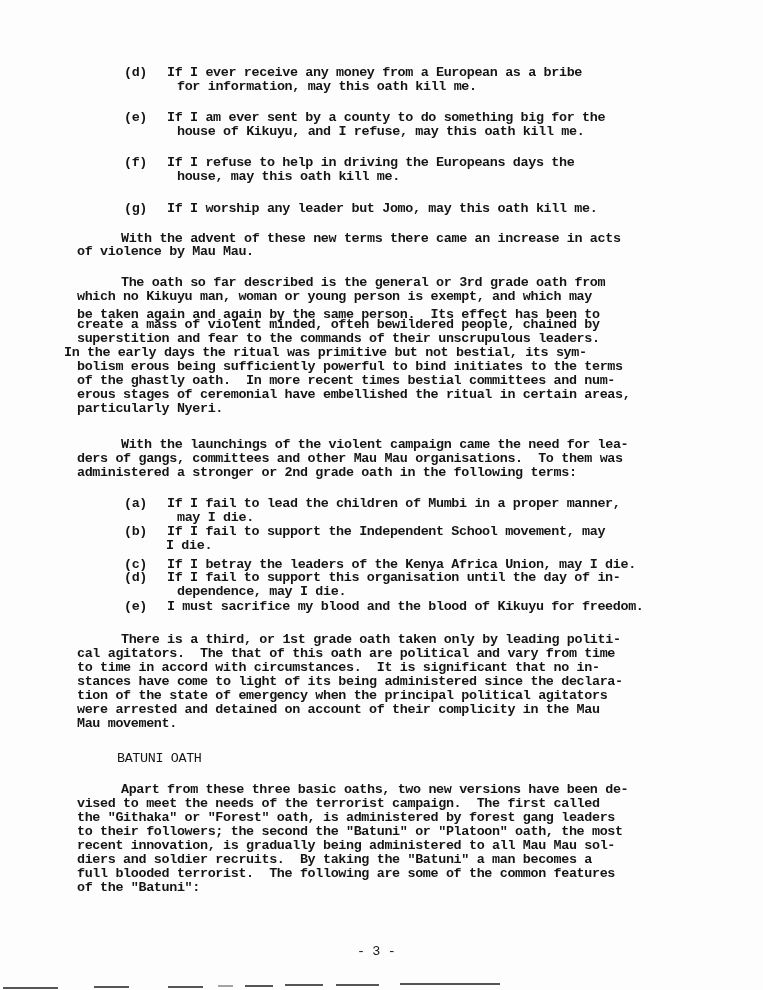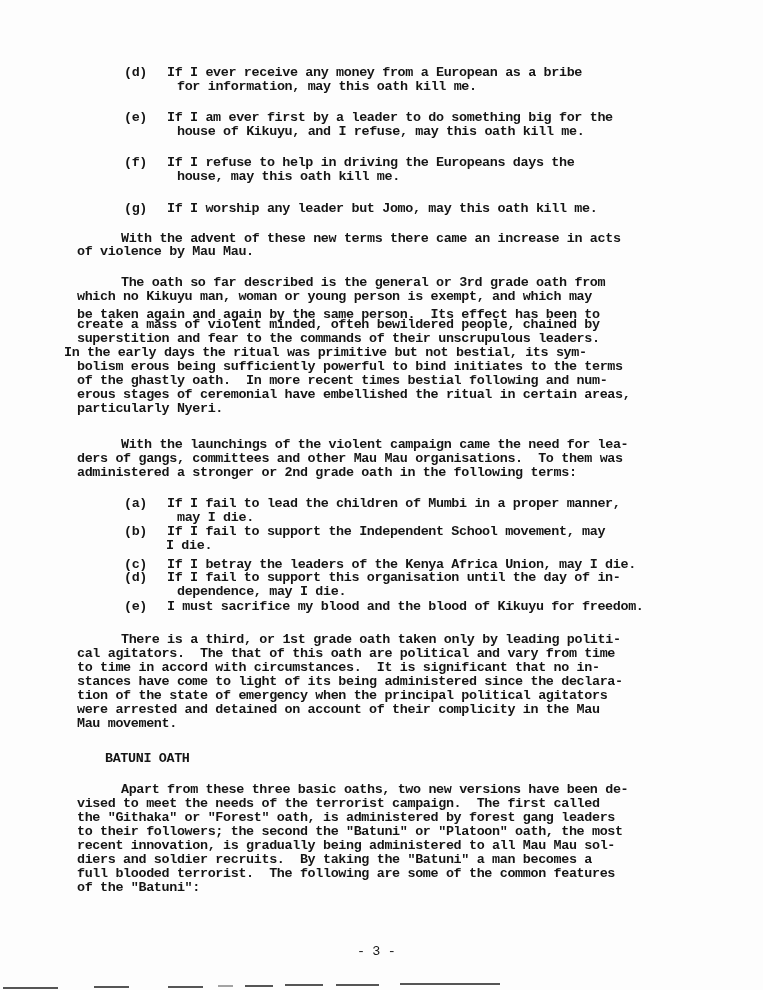--- a/index.html
+++ b/index.html
@@ -16,21 +16,21 @@
 <body>
 
 <div class="page">
 
   <div>
     <div class="line" style="left:124px;top:66px">(d)</div>
     <div class="line" style="left:167px;top:66px">If I ever receive any money from a European as a bribe</div>
     <div class="line" style="left:177px;top:80px">for information, may this oath kill me.</div>
 
     <div class="line" style="left:124px;top:111px">(e)</div>
-    <div class="line" style="left:167px;top:111px">If I am ever first by a leader to do something big for the</div>
+    <div class="line" style="left:167px;top:111px">If I am ever sent by a county to do something big for the</div>
     <div class="line" style="left:177px;top:125px">house of Kikuyu, and I refuse, may this oath kill me.</div>
 
     <div class="line" style="left:124px;top:156px">(f)</div>
     <div class="line" style="left:167px;top:156px">If I refuse to help in driving the Europeans days the</div>
     <div class="line" style="left:177px;top:170px">house, may this oath kill me.</div>
 
     <div class="line" style="left:124px;top:202px">(g)</div>
     <div class="line" style="left:167px;top:202px">If I worship any leader but Jomo, may this oath kill me.</div>
   </div>
 
@@ -40,21 +40,21 @@
   </div>
 
   <div>
     <div class="line" style="left:121px;top:276px">The oath so far described is the general or 3rd grade oath from</div>
     <div class="line" style="left:77px;top:290px">which no Kikuyu man, woman or young person is exempt, and which may</div>
     <div class="line" style="left:77px;top:308px">be taken again and again by the same person.  Its effect has been to</div>
     <div class="line" style="left:77px;top:318px">create a mass of violent minded, often bewildered people, chained by</div>
     <div class="line" style="left:77px;top:332px">superstition and fear to the commands of their unscrupulous leaders.</div>
     <div class="line" style="left:64px;top:346px">In the early days the ritual was primitive but not bestial, its sym-</div>
     <div class="line" style="left:77px;top:360px">bolism erous being sufficiently powerful to bind initiates to the terms</div>
-    <div class="line" style="left:77px;top:374px">of the ghastly oath.  In more recent times bestial following and num-</div>
+    <div class="line" style="left:77px;top:374px">of the ghastly oath.  In more recent times bestial committees and num-</div>
     <div class="line" style="left:77px;top:388px">erous stages of ceremonial have embellished the ritual in certain areas,</div>
     <div class="line" style="left:77px;top:402px">particularly Nyeri.</div>
   </div>
 
   <div>
     <div class="line" style="left:121px;top:438px">With the launchings of the violent campaign came the need for lea-</div>
     <div class="line" style="left:77px;top:452px">ders of gangs, committees and other Mau Mau organisations.  To them was</div>
     <div class="line" style="left:77px;top:466px">administered a stronger or 2nd grade oath in the following terms:</div>
   </div>
 
@@ -81,21 +81,21 @@
   <div>
     <div class="line" style="left:121px;top:633px">There is a third, or 1st grade oath taken only by leading politi-</div>
     <div class="line" style="left:77px;top:647px">cal agitators.  The that of this oath are political and vary from time</div>
     <div class="line" style="left:77px;top:661px">to time in accord with circumstances.  It is significant that no in-</div>
     <div class="line" style="left:77px;top:675px">stances have come to light of its being administered since the declara-</div>
     <div class="line" style="left:77px;top:689px">tion of the state of emergency when the principal political agitators</div>
     <div class="line" style="left:77px;top:703px">were arrested and detained on account of their complicity in the Mau</div>
     <div class="line" style="left:77px;top:717px">Mau movement.</div>
   </div>
 
-  <div class="line" style="left:105px;top:752px;font-weight:bold">BATUNI OATH</div>
+  <div class="line" style="left:117px;top:752px;font-weight:normal">BATUNI OATH</div>
 
   <div>
     <div class="line" style="left:121px;top:783px">Apart from these three basic oaths, two new versions have been de-</div>
     <div class="line" style="left:77px;top:797px">vised to meet the needs of the terrorist campaign.  The first called</div>
     <div class="line" style="left:77px;top:811px">the "Githaka" or "Forest" oath, is administered by forest gang leaders</div>
     <div class="line" style="left:77px;top:825px">to their followers; the second the "Batuni" or "Platoon" oath, the most</div>
     <div class="line" style="left:77px;top:839px">recent innovation, is gradually being administered to all Mau Mau sol-</div>
     <div class="line" style="left:77px;top:853px">diers and soldier recruits.  By taking the "Batuni" a man becomes a</div>
     <div class="line" style="left:77px;top:867px">full blooded terrorist.  The following are some of the common features</div>
     <div class="line" style="left:77px;top:881px">of the "Batuni":</div>

